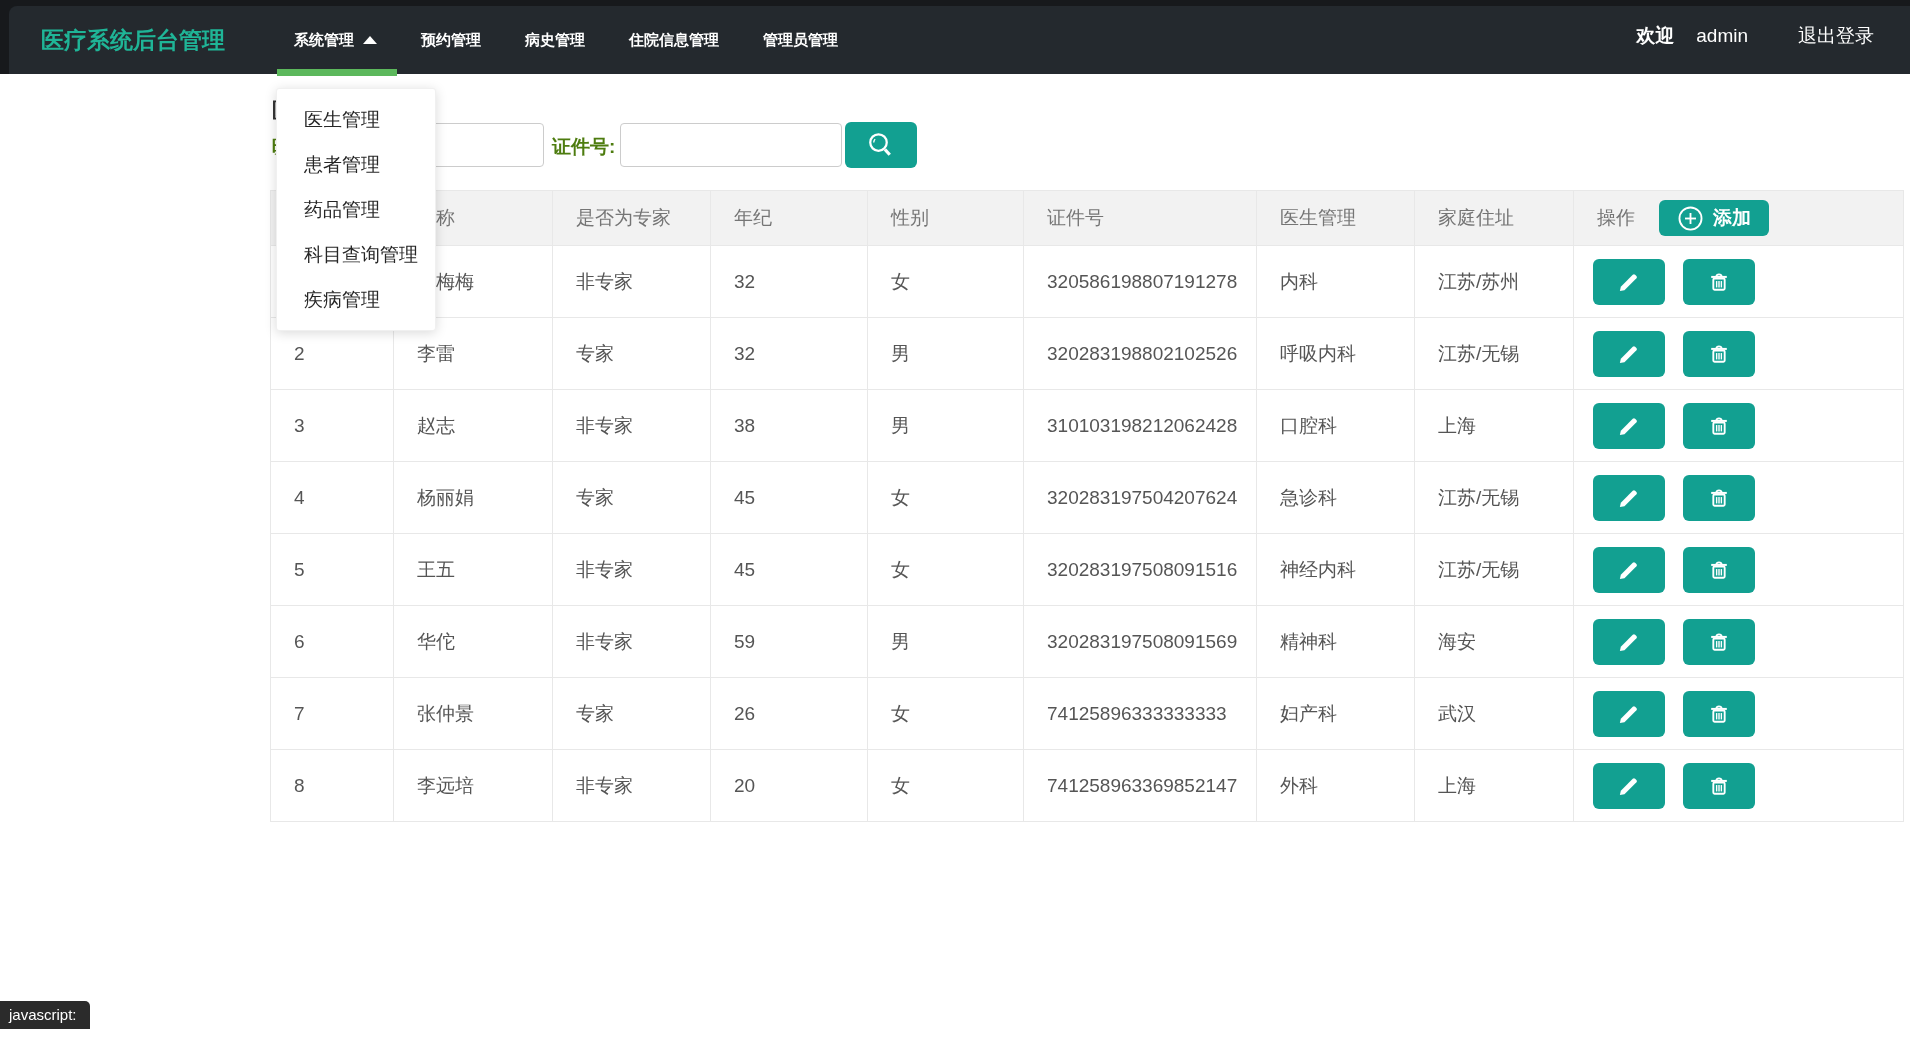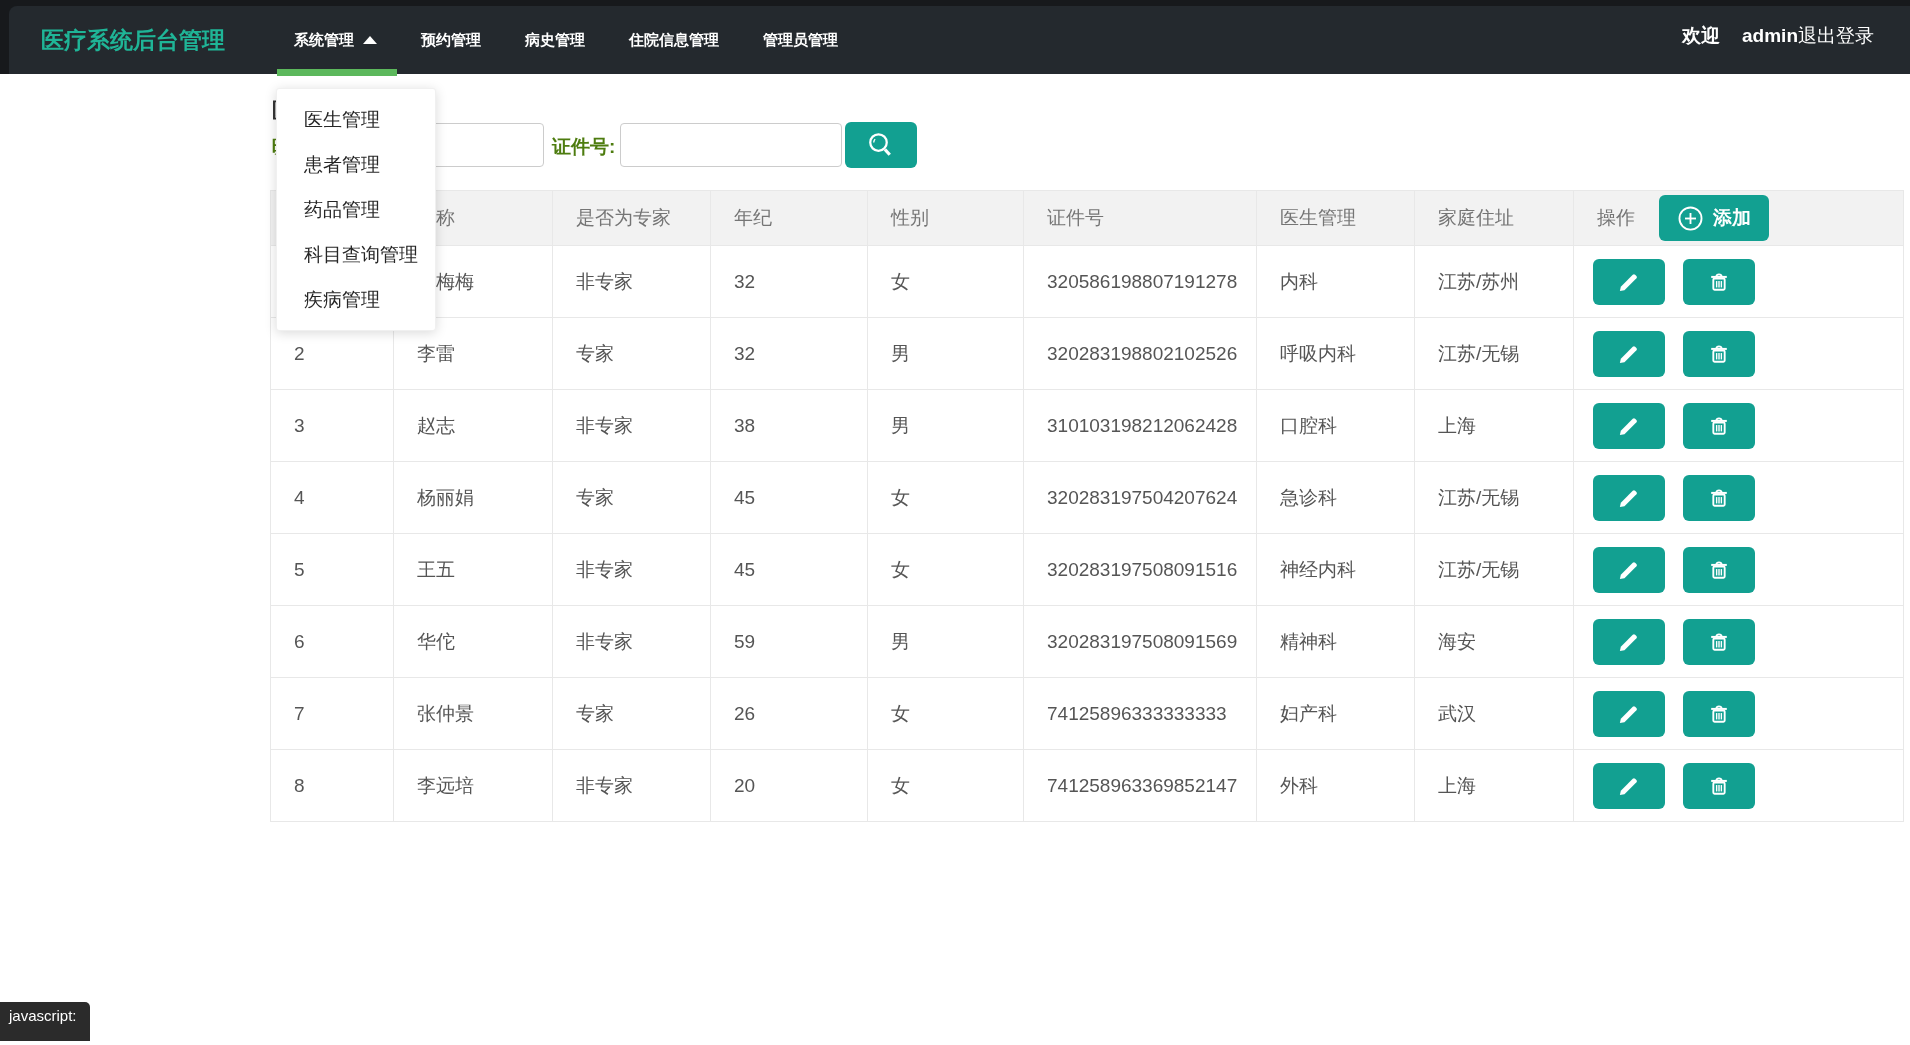--- a/index.html
+++ b/index.html
@@ -16,21 +16,21 @@
     position:absolute; left:9px; top:6px; right:0; height:68px;
     background:#24292e; border-radius:8px 0 0 0;
   }
   .brand { position:absolute; left:32px; top:0; line-height:68px; color:#1fb597; font-size:23px; font-weight:700; cursor:pointer; }
   .nav-items { position:absolute; left:285px; top:0; height:68px; display:flex; align-items:center; gap:44px; }
   .nav-item { color:#fff; font-size:15px; font-weight:700; display:flex; align-items:center; gap:9px; cursor:pointer; white-space:nowrap; }
   .caret-up { width:0; height:0; border-left:7px solid transparent; border-right:7px solid transparent; border-bottom:8px solid #fff; }
   .nav-indicator { position:absolute; left:268px; bottom:-2px; width:120px; height:7px; background:#5cb85c; }
   .nav-right { position:absolute; right:36px; top:0; height:60px; display:flex; align-items:center; color:#fff; font-size:19px; }
   .welcome { font-weight:700; margin-right:22px; }
-  .username { font-weight:700; }
+  .username { font-weight:400; margin-right:50px; }
   .logout { font-weight:400; cursor:pointer; }
 
   
   .page-title { position:absolute; left:272px; top:97px; margin:0; font-size:22px; line-height:28px; color:#333; font-weight:700; z-index:1; }
   .lbl { position:absolute; top:135px; font-size:19px; font-weight:700; color:#4d7c0f; line-height:24px; z-index:1; white-space:nowrap; }
   .lbl-name { left:272px; }
   .lbl-cert { left:552px; }
   .inp {
     position:absolute; top:123px; height:44px; border:1px solid #cccccc; border-radius:4px;
     padding:0 12px; font-size:18px; color:#333; outline:none; background:#fff; z-index:1;
@@ -46,21 +46,21 @@
   
   .data-table {
     position:absolute; left:270px; top:190px; width:1633px;
     border-collapse:collapse; table-layout:fixed; font-size:19px; z-index:1;
   }
   .data-table th, .data-table td { border:1px solid #e8e8e8; text-align:left; padding:0 4px 0 23px; overflow:hidden; white-space:nowrap; }
   .data-table thead th { background:#f2f2f2; color:#757575; font-weight:400; height:55px; }
   .data-table tbody td { color:#555555; height:72px; background:#fff; }
   .actions-head { display:flex; align-items:center; gap:24px; }
   .add-btn {
-    width:110px; height:46px; background:#12a091; border-radius:6px;
+    width:110px; height:36px; background:#12a091; border-radius:6px;
     color:#fff; font-size:19px; font-weight:700;
     display:inline-flex; align-items:center; justify-content:center; gap:9px;
   }
   td.cell-actions { padding-left:19px; }
   .row-btn {
     width:72px; height:46px; background:#12a091; border-radius:6px;
     display:inline-flex; align-items:center; justify-content:center;
     margin-right:18px; vertical-align:middle;
   }
 
@@ -68,23 +68,23 @@
   .dropdown {
     position:absolute; left:276px; top:88px; width:160px;
     background:#fff; border-radius:3px; padding:8px 0;
     box-shadow:0 2px 12px rgba(0,0,0,0.15); border:1px solid #f0f0f0;
     z-index:100;
   }
   .dropdown-item { height:45px; line-height:45px; padding-left:27px; font-size:19px; color:#262626; cursor:pointer; white-space:nowrap; }
 
   
   .status-tip {
-    position:absolute; left:0; bottom:4px; z-index:200;
+    position:absolute; left:0; bottom:16px; z-index:200;
     background:#2b2b2b; color:#fff; font-size:15px;
-    padding:5px 13px 17px 9px; border-radius:0 5px 0 0;
+    padding:5px 13px 6px 9px; border-radius:0 5px 0 0;
   }
 </style>
 </head>
 <body>
 
 <div class="navbar-backdrop"></div>
 
 <header class="navbar">
   <div class="brand">医疗系统后台管理</div>
   <nav class="nav-items" id="nav-items">

